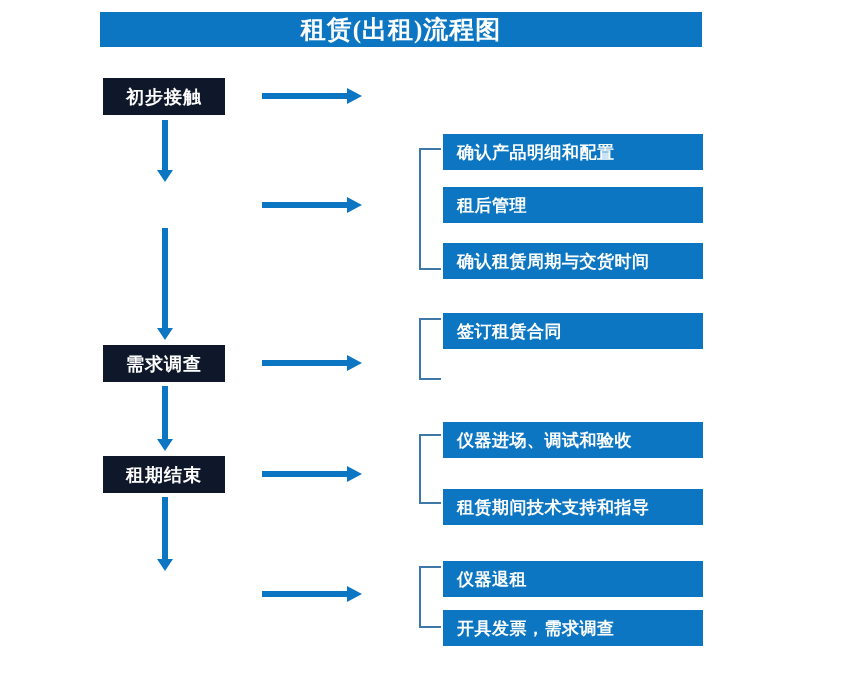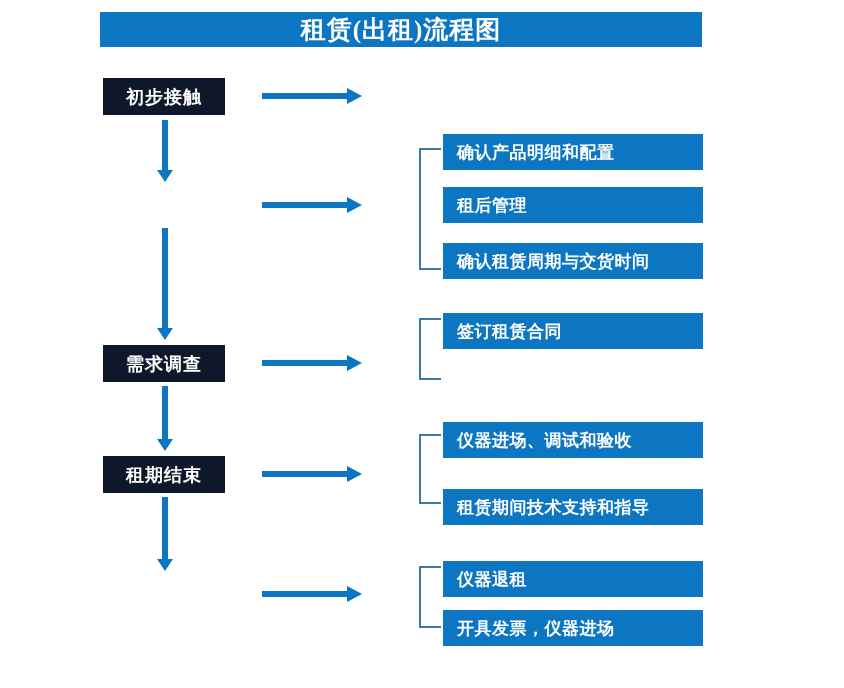--- a/index.html
+++ b/index.html
@@ -182,15 +182,15 @@
   <div class="bracket" style="top:434px;height:70px"></div>
   <div class="bracket" style="top:566px;height:62px"></div>
 
   <div class="detail-box" style="top:134px">确认产品明细和配置</div>
   <div class="detail-box" style="top:187px">租后管理</div>
   <div class="detail-box" style="top:243px">确认租赁周期与交货时间</div>
   <div class="detail-box" style="top:313px">签订租赁合同</div>
   <div class="detail-box" style="top:489px">租赁期间技术支持和指导</div>
   <div class="detail-box" style="top:422px">仪器进场、调试和验收</div>
   <div class="detail-box" style="top:561px">仪器退租</div>
-  <div class="detail-box" style="top:610px">开具发票，仪器进场</div>
+  <div class="detail-box" style="top:610px">开具发票，需求调查</div>
 
 </div>
 
 </body></html>

